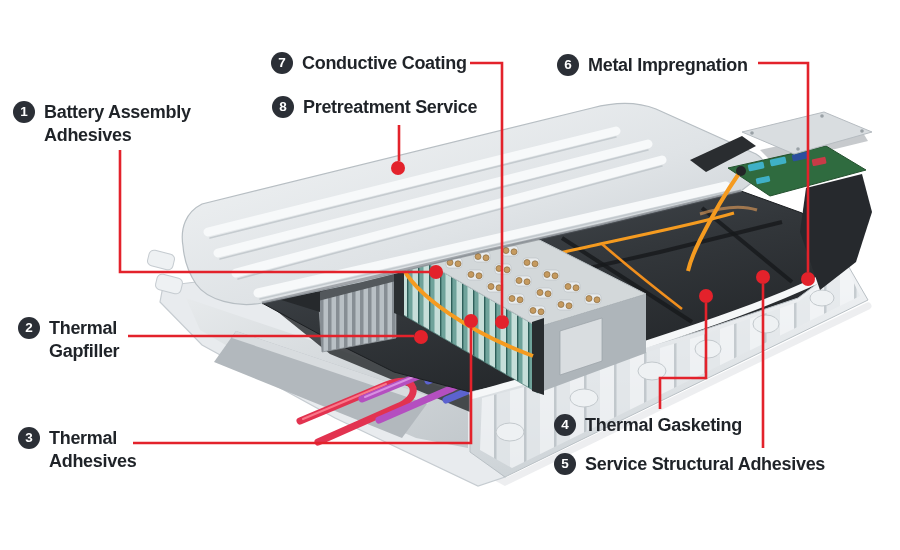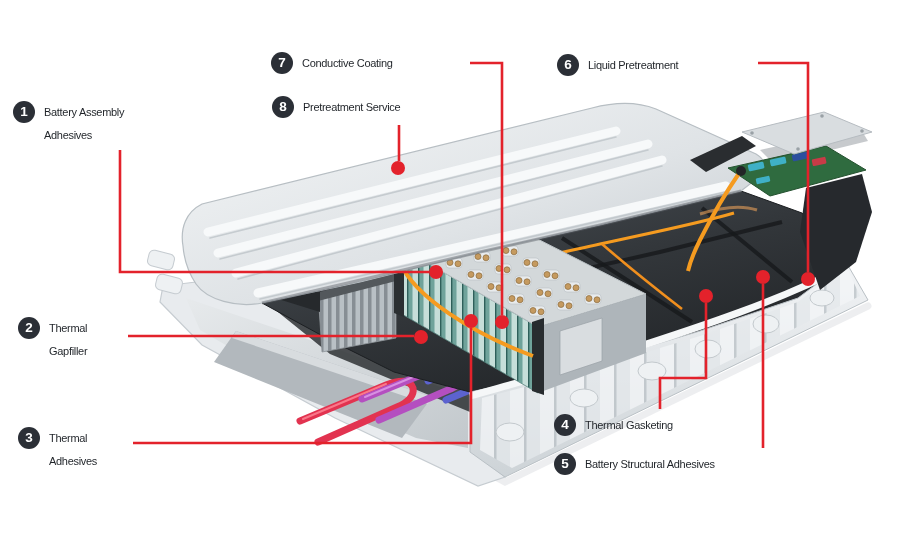--- a/index.html
+++ b/index.html
@@ -5,21 +5,21 @@
   html,body{margin:0;padding:0;background:#ffffff;}
   .stage{position:relative;width:900px;height:550px;overflow:hidden;background:#fff;
          font-family:"Liberation Sans",sans-serif;}
   .stage svg{position:absolute;left:0;top:0;}
   .leaders path{fill:none;stroke:var(--accent);stroke-width:2.6px;}
   .leaders circle{fill:var(--accent);}
   .callout{position:absolute;display:flex;align-items:flex-start;gap:9px;white-space:pre-line;}
   .badge{flex:0 0 22px;width:22px;height:22px;border-radius:50%;background:var(--badge-bg);
          color:var(--badge-fg);font-size:13.5px;font-weight:bold;display:flex;
          align-items:center;justify-content:center;line-height:1;}
-  .lbl{font-size:11px;font-weight:normal;color:var(--label-color);line-height:23px;
+  .lbl{font-size:18px;font-weight:bold;color:var(--label-color);line-height:23px;
        letter-spacing:-0.3px;padding-top:0px;}
   .c1{left:13px;top:101px;} .c2{left:18px;top:317px;} .c3{left:18px;top:427px;}
   .c4{left:554px;top:414px;} .c5{left:554px;top:453px;} .c6{left:557px;top:54px;}
   .c7{left:271px;top:52px;} .c8{left:272px;top:96px;}
 </style>
 </head>
 <body>
 
 <div class="stage">
 
@@ -217,25 +217,25 @@
     <span class="badge">3</span>
     <span class="lbl">Thermal
 Adhesives</span>
   </div>
   <div class="callout c4">
     <span class="badge">4</span>
     <span class="lbl">Thermal Gasketing</span>
   </div>
   <div class="callout c5">
     <span class="badge">5</span>
-    <span class="lbl">Battery Structural Adhesives</span>
+    <span class="lbl">Service Structural Adhesives</span>
   </div>
   <div class="callout c6">
     <span class="badge">6</span>
-    <span class="lbl">Liquid Pretreatment</span>
+    <span class="lbl">Metal Impregnation</span>
   </div>
   <div class="callout c7">
     <span class="badge">7</span>
     <span class="lbl">Conductive Coating</span>
   </div>
   <div class="callout c8">
     <span class="badge">8</span>
     <span class="lbl">Pretreatment Service</span>
   </div>
 

